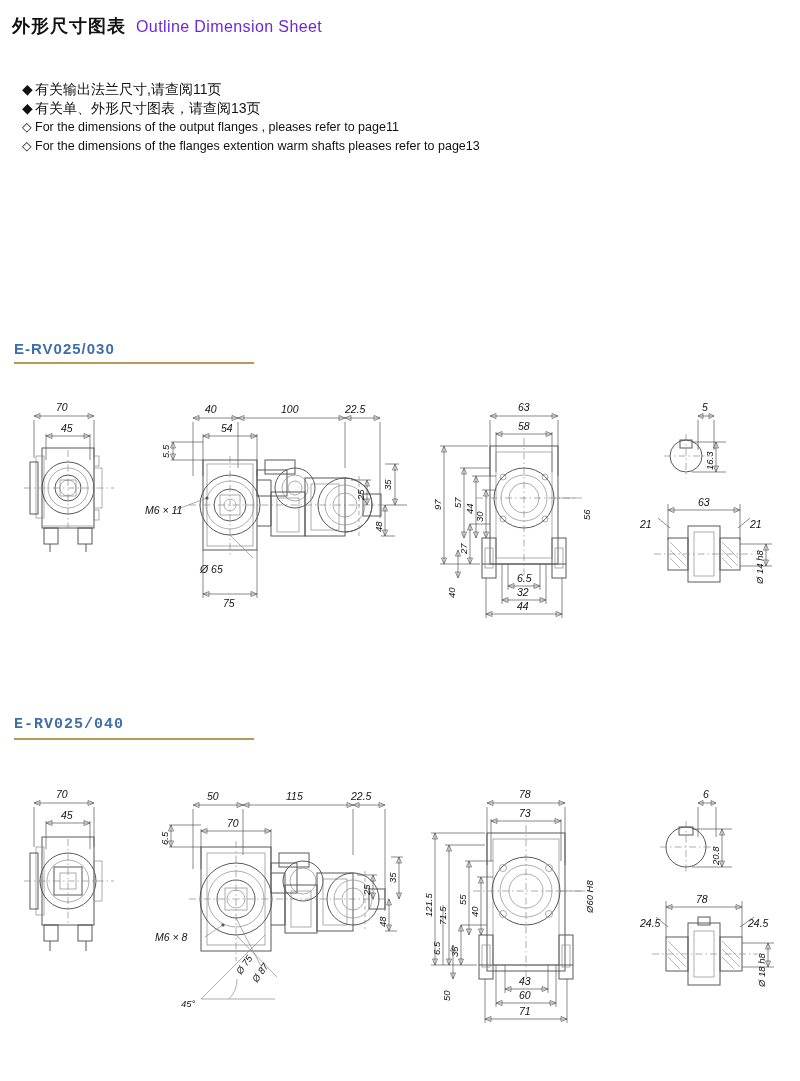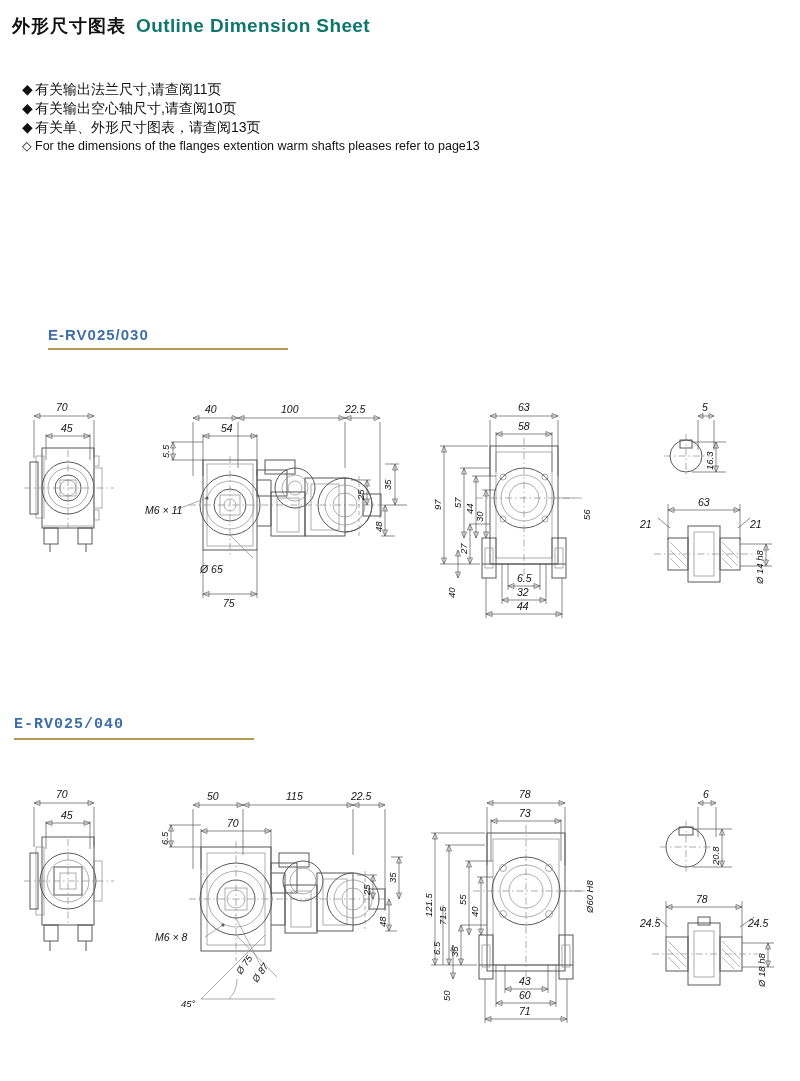--- a/index.html
+++ b/index.html
@@ -8,21 +8,21 @@
     font-family:"Liberation Sans", sans-serif;
     color:#111;
     position:relative;
     overflow:hidden;
   }
   .page{position:relative;width:800px;height:1081px;}
 
   
   .title-row{position:absolute;left:12px;top:14px;display:flex;align-items:baseline;gap:10px;}
   .title-cn{font-size:18px;font-weight:bold;letter-spacing:1px;color:#111;}
-  .title-en{font-size:19px;font-weight:bold;letter-spacing:0.4px;color:#0f766e;}
+  .title-en{font-size:16px;font-weight:normal;letter-spacing:0.4px;color:#6d28d9;}
 
   .notes{position:absolute;left:22px;top:80px;}
   .note{font-size:12.5px;line-height:19px;color:#111;white-space:nowrap;}
   .note .mark{display:inline-block;width:13px;}
   .note.cn{font-size:14px;}
   .note.en{font-size:12.5px;}
 
   
   .section-head{position:absolute;left:14px;}
   .section-head .lbl{
@@ -50,26 +50,26 @@
 
 <div class="page">
 
   <div class="title-row">
     <span class="title-cn">外形尺寸图表</span>
     <span class="title-en">Outline Dimension Sheet</span>
   </div>
 
   <div class="notes">
     <div class="note cn"><span class="mark">◆</span><span>有关输出法兰尺寸,请查阅11页</span></div>
-    <div class="note cn"><span class="mark">◆</span><span>有关输出空心轴尺寸,请查阅10页</span></div>
     <div class="note cn"><span class="mark">◆</span><span>有关单、外形尺寸图表，请查阅13页</span></div>
+    <div class="note en"><span class="mark">◇</span><span>For the dimensions of the output flanges , pleases refer to page11</span></div>
     <div class="note en"><span class="mark">◇</span><span>For the dimensions of the flanges extention warm shafts pleases refer to page13</span></div>
   </div>
 
-  <div class="section-head" style="top:326px;margin-left:34px;">
+  <div class="section-head" style="top:340px;">
     <div class="lbl">E-RV025/030</div>
     <div class="rule"></div>
   </div>
 
   <div class="draw" style="left:10px;top:398px;">
     <svg width="140" height="230" viewBox="0 0 140 230">
 
       <line class="dim" x1="24" y1="22" x2="24" y2="60"></line>
       <line class="dim" x1="84" y1="22" x2="84" y2="60"></line>
       <line class="dim" x1="24" y1="18" x2="84" y2="18"></line>

